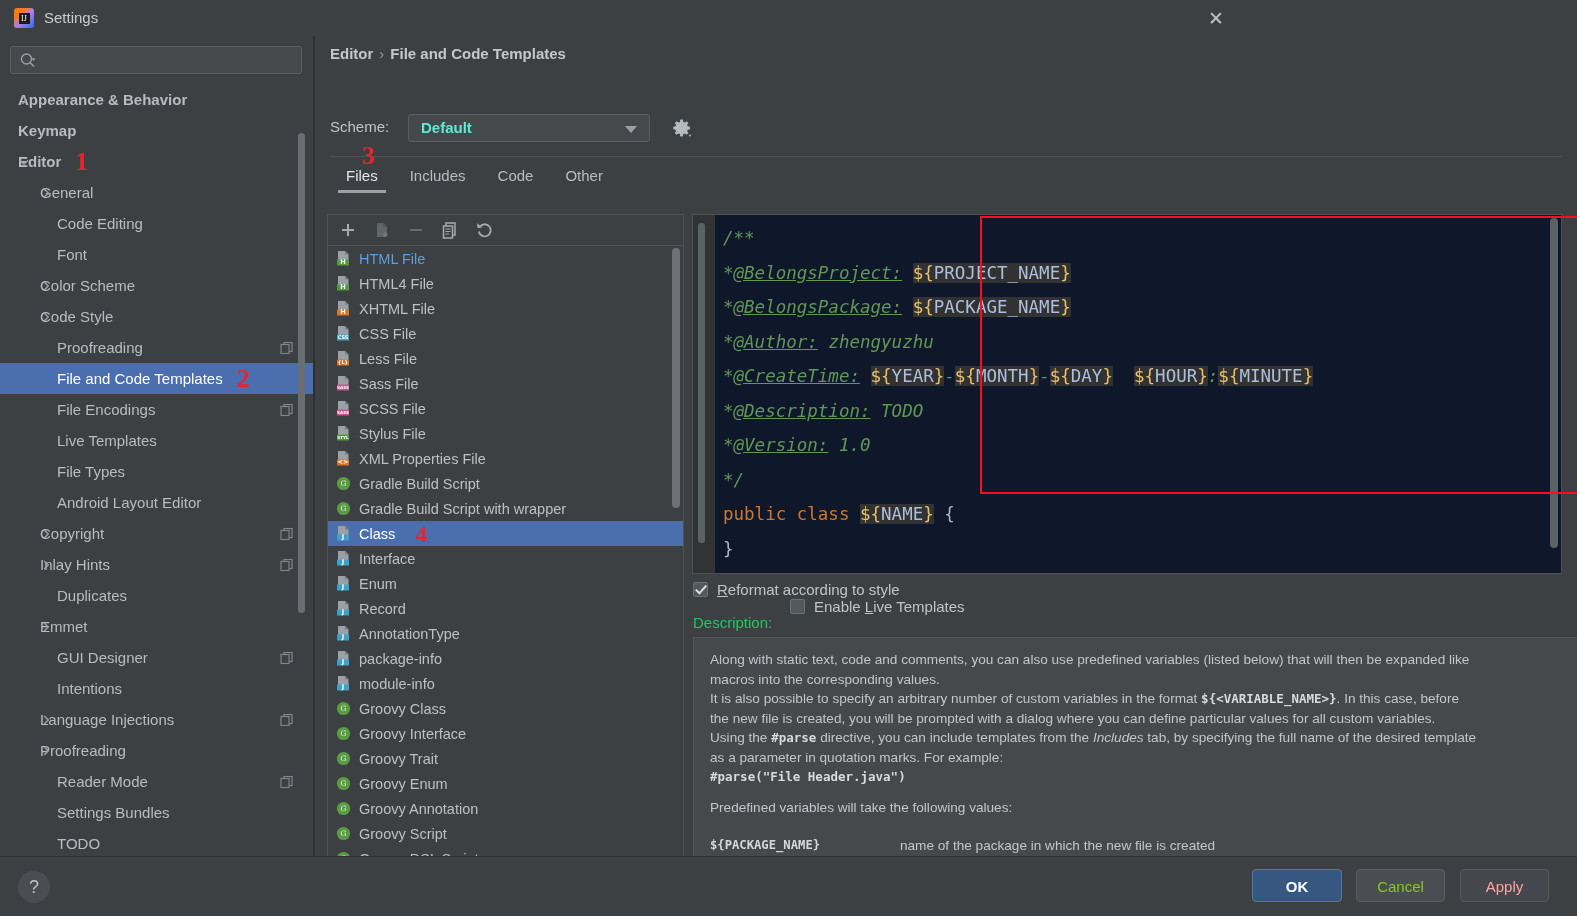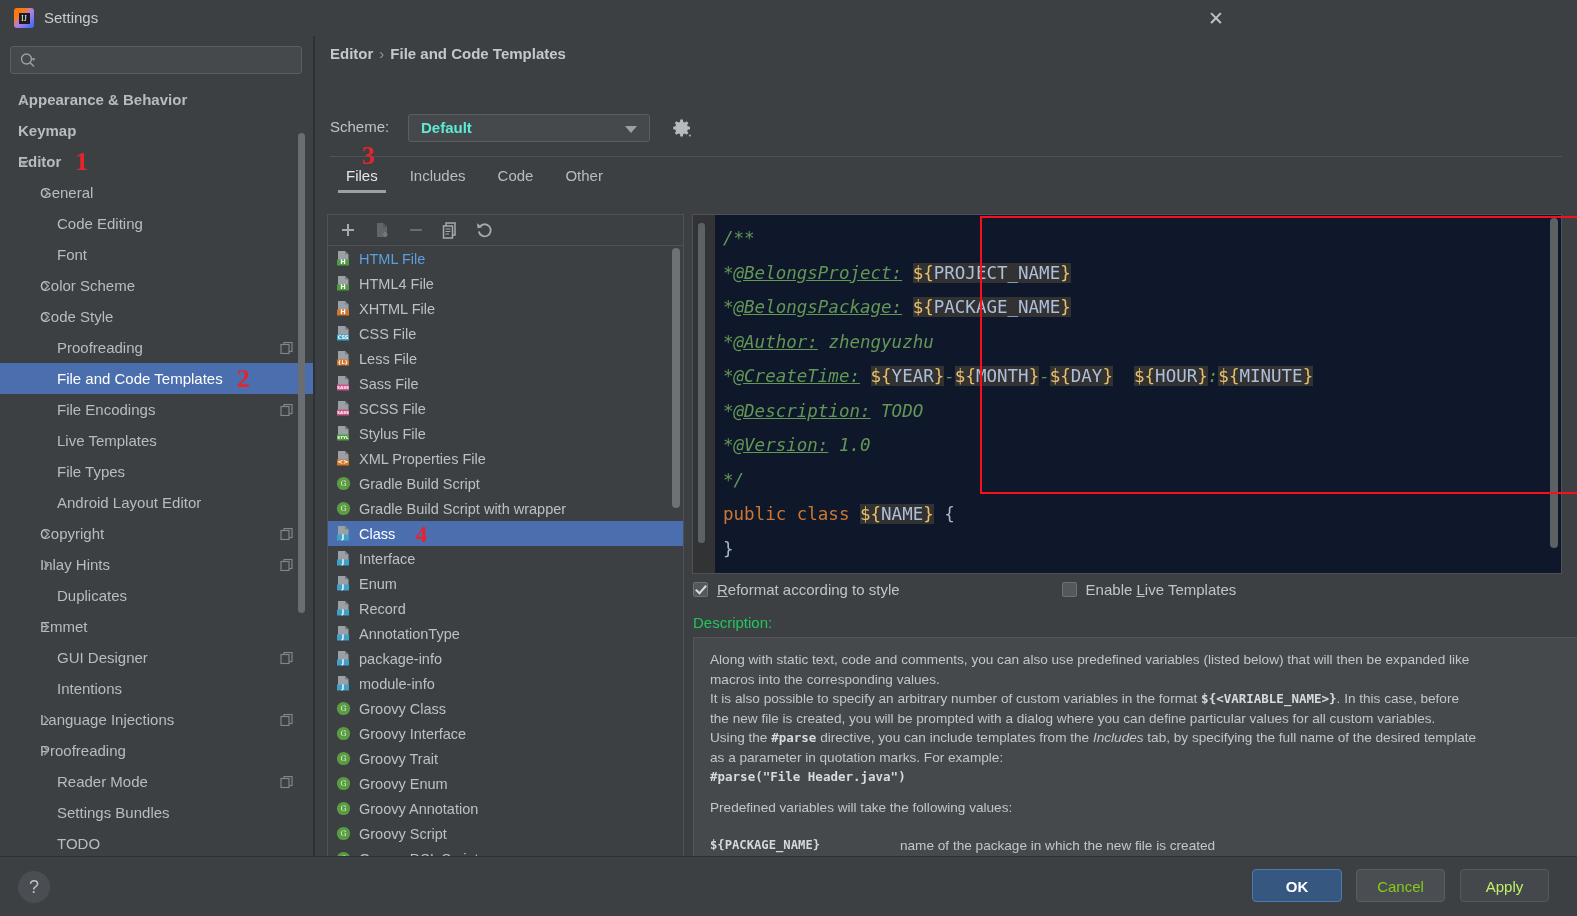--- a/index.html
+++ b/index.html
@@ -196,21 +196,21 @@
   .editor-scroll {
     position: absolute; right: 3px; top: 3px; width: 8px; height: 330px;
     background: #5c6164; border-radius: 4px;
   }
   .red-box {
     position: absolute; left: 665px; top: 180px; width: 841px; height: 278px;
     border: 2px solid #fb0d1b; box-sizing: border-box; pointer-events: none; z-index: 30;
   }
 
   
-  .cb-row { position: absolute; left: 378px; top: 545px; display: flex; align-items: center; }
+  .cb-row { position: absolute; left: 378px; top: 545px; display: flex; align-items: center; flex-direction: column; }
   .cb { display: flex; align-items: center; font-size: 15px; color: #c0c4c8; cursor: pointer; }
   .cb .box {
     width: 15px; height: 15px; border: 1px solid #6d7276; background: #53585c;
     border-radius: 2px; margin-right: 9px; position: relative; box-sizing: border-box;
   }
   .cb .box.checked::after {
     content: ''; position: absolute; left: 4px; top: 0px; width: 4px; height: 9px;
     border: solid #d8dbde; border-width: 0 2px 2px 0; transform: rotate(42deg);
   }
   .cb .u { text-decoration: underline; }
@@ -253,21 +253,21 @@
   }
   .btn-ok {
     left: 1252px; width: 90px; background: #365880; color: #ffffff;
     border: 1px solid #4a7aae; font-weight: bold;
   }
   .btn-cancel {
     left: 1356px; width: 89px; background: #4a4e52; color: #84cc16;
     border: 1px solid #5a5f63;
   }
   .btn-apply {
-    left: 1460px; width: 89px; background: #44484c; color: #bef264;
+    left: 1460px; width: 89px; background: #44484c; color: #fca5a5;
     border: 1px solid #55595d;
   }
 </style>
 </head>
 <body>
 
 <div class="app">
 
   <div class="titlebar">
     <div class="ij-logo">

